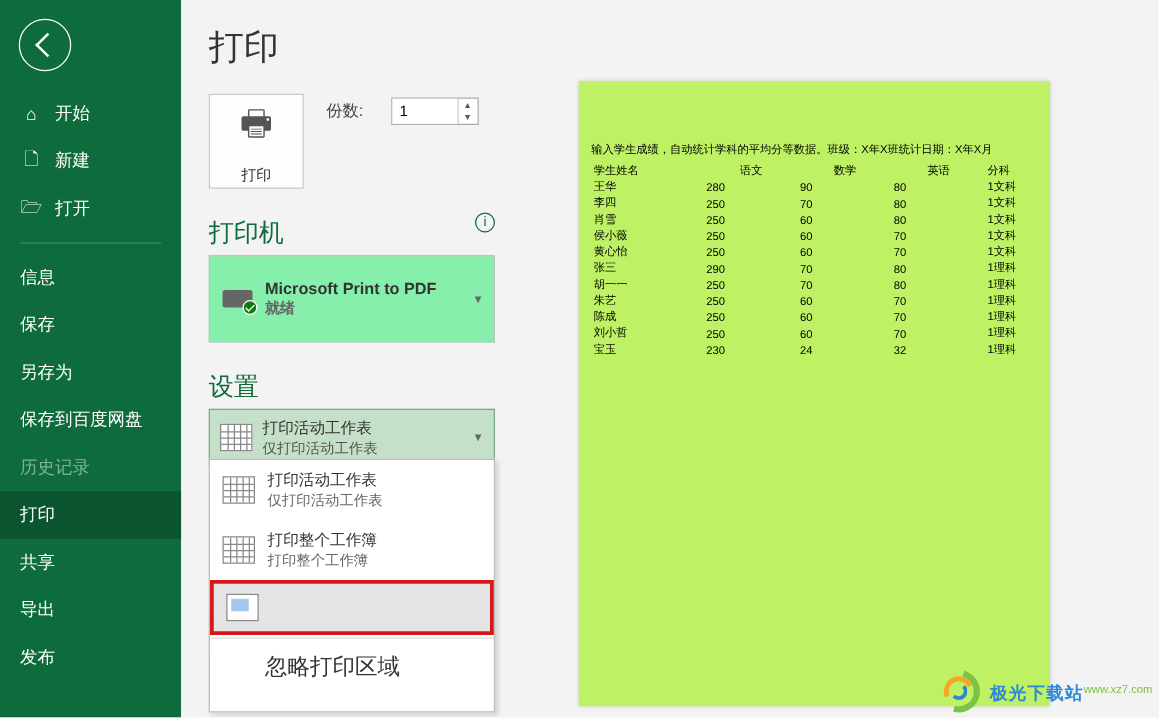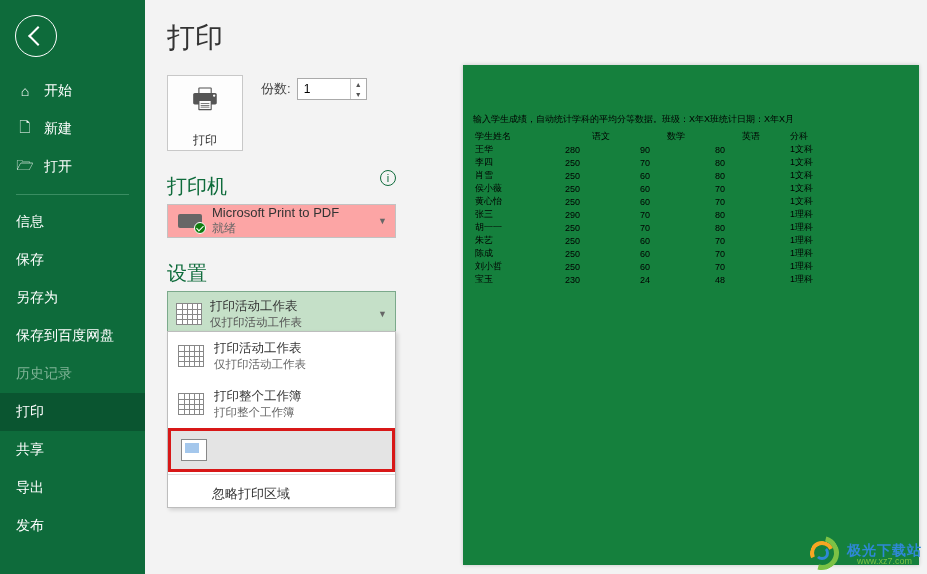--- a/index.html
+++ b/index.html
@@ -12,31 +12,31 @@
 .nav-item.disabled { color: #7fb396; }
 .nav-icon { width: 18px; height: 18px; display: inline-flex; align-items: center; justify-content: center; }
 .nav-sep { height: 1px; background: #3a8d62; margin: 8px 16px; }
 
 .main { position: absolute; left: 145px; top: 0; width: 782px; height: 574px; background: #f3f3f3; padding: 0 0 0 22px; }
 .page-title { font-size: 28px; font-weight: 300; color: #333; padding: 19px 0 18px 0; }
 .print-row { display: flex; align-items: flex-start; gap: 18px; }
 .print-box { width: 76px; height: 76px; border: 1px solid #c8c8c8; background: #fdfdfd; display: flex; flex-direction: column; align-items: center; justify-content: center; gap: 6px; cursor: pointer; }
 .print-glyph { font-size: 28px; color: #555; }
 .print-label { font-size: 12px; color: #333; }
-.copies-row { display: flex; align-items: center; gap: 6px; margin-top: 3px; }
+.copies-row { display: flex; align-items: center; gap: 22px; margin-top: 3px; }
 .copies-label { font-size: 13px; color: #444; }
 .spinner { border: 1px solid #aaa; background: #fff; width: 70px; height: 22px; display: flex; }
 .spinner input { border: none; width: 52px; padding: 0 6px; font-size: 12px; outline: none; }
 .spinner-arrows { width: 18px; border-left: 1px solid #ccc; display: flex; flex-direction: column; }
 .sp-up, .sp-down { flex: 1; font-size: 7px; display: flex; align-items: center; justify-content: center; color: #555; cursor: pointer; }
 
 .section-title { font-size: 20px; color: #0e6b3b; margin: 22px 0 4px 0; font-weight: 400; }
 .section-row { display: flex; align-items: center; justify-content: space-between; width: 229px; }
 .info-icon { width: 16px; height: 16px; border: 1px solid #0e6b3b; border-radius: 50%; color: #0e6b3b; font-size: 11px; display: flex; align-items: center; justify-content: center; cursor: pointer; }
-.printer-box { width: 229px; border: 1px solid #c2c2c2; background: #fca5a5; padding: 0 8px; display: flex; align-items: center; gap: 8px; cursor: pointer; position: relative; }
+.printer-box { width: 229px; border: 1px solid #c2c2c2; background: #86efac; padding: 18px 8px; display: flex; align-items: center; gap: 8px; cursor: pointer; position: relative; font-weight: bold; }
 .printer-icon { width: 28px; height: 22px; position: relative; }
 .printer-icon .pbody { width: 24px; height: 14px; background: #666; border-radius: 2px; position: absolute; top: 4px; left: 2px; }
 .printer-icon .check { width: 12px; height: 12px; background: #107c10; border-radius: 50%; position: absolute; bottom: -2px; right: -2px; border: 1.5px solid #fff; }
 .printer-icon .check::after { content: ''; position: absolute; left: 3px; top: 1px; width: 3px; height: 6px; border-right: 1.5px solid #fff; border-bottom: 1.5px solid #fff; transform: rotate(45deg); }
 .printer-texts { flex: 1; }
 .printer-name { font-size: 13px; color: #333; }
 .printer-status { font-size: 12px; color: #666; }
 .dd-arrow { font-size: 9px; color: #666; position: absolute; right: 8px; top: 50%; transform: translateY(-50%); }
 .printer-link { width: 229px; text-align: right; margin-top: 4px; }
 .printer-link a { color: #0e6b3b; font-size: 12px; text-decoration: underline; cursor: pointer; }
@@ -49,42 +49,42 @@
 .sheet-icon::after { top:5px; left:0; height:1px; width:100%; box-shadow: 0 5px #888, 0 10px #888; }
 .setting-texts .t1 { font-size: 12.5px; color: #333; }
 .setting-texts .t2 { font-size: 11.5px; color: #555; }
 
 .dropdown { position: absolute; left: 0; top: 40px; width: 229px; background: #fff; border: 1px solid #bdbdbd; box-shadow: 2px 2px 4px rgba(0,0,0,0.15); z-index: 10; }
 .dd-item { display: flex; align-items: center; gap: 10px; padding: 8px 10px; cursor: pointer; position: relative; }
 .dd-item.highlight { background: #e4e4e4; border: 3px solid #d81818; }
 .dd-item .t1 { font-size: 12.5px; color: #333; }
 .dd-item .t2 { font-size: 11.5px; color: #666; }
 .dd-sep { height: 1px; background: #ddd; margin: 2px 0; }
-.dd-simple { padding: 8px 10px 4px 44px; font-size: 13px; color: #333; cursor: pointer; }
+.dd-simple { padding: 8px 10px 24px 44px; font-size: 18px; color: #333; cursor: pointer; }
 .sel-box { width: 26px; height: 22px; border: 1px solid #888; background: #fff; position: relative; }
 .sel-box::after { content:''; position:absolute; left:3px; top:3px; width:14px; height:10px; background: #4a90d9; opacity:0.5; }
 
 .page-size-box { width: 229px; border: 1px solid #c2c2c2; background: #fff; padding: 6px 8px; display: flex; align-items: center; gap: 8px; cursor: pointer; position: relative; margin-top: 118px; }
 .page-icon { width: 18px; height: 22px; border: 1px solid #888; background: #fff; }
 .page-size-text { font-size: 13px; color: #333; }
 
 .preview { position: absolute; left: 418px; top: 60px; width: 510px; height: 510px; background: #f3f3f3; display: flex; align-items: flex-start; justify-content: flex-start; }
-.preview-page { width: 456px; height: 500px; background: #15803d; box-shadow: 0 0 4px rgba(0,0,0,0.2); margin-left: 45px; margin-top: 5px; padding: 48px 5px 0 10px; font-size: 9px; color: #000; }
+.preview-page { width: 377px; height: 500px; background: #bef264; box-shadow: 0 0 4px rgba(0,0,0,0.2); margin-left: 45px; margin-top: 5px; padding: 48px 5px 0 10px; font-size: 9px; color: #000; }
 .pv-note { font-size: 9px; margin-bottom: 4px; }
 .pv-table { width: 100%; font-size: 9px; border-collapse: collapse; }
 .pv-table th, .pv-table td { text-align: left; padding: 0 2px; font-weight: normal; }
 .pv-table td.num { text-align: left; padding-right: 28px; }
 
 .logo { position: absolute; right: 5px; bottom: 2px; display: flex; align-items: center; gap: 4px; }
 .logo-shape { width: 38px; height: 36px; position: relative; }
 .logo-arc { position:absolute; border-radius:50%; }
 .arc1 { width:34px; height:34px; border:5px solid #7cc245; border-left-color:transparent; border-top-color:transparent; left:0; top:0; transform:rotate(-30deg); }
 .arc2 { width:24px; height:24px; border:4px solid #f6a623; border-right-color:transparent; border-bottom-color:transparent; left:5px; top:5px; transform:rotate(20deg); }
 .arc3 { width:14px; height:14px; border:3px solid #2f88d6; border-left-color:transparent; border-top-color:transparent; left:10px; top:10px; }
-.logo-txt { display: flex; flex-direction: column; line-height: 1; align-items: center; }
+.logo-txt { display: flex; flex-direction: row; line-height: 1; }
 .logo-cn { font-size: 14px; color: #2f88d6; font-weight: bold; letter-spacing: 1px; }
 .logo-en { font-size: 9px; color: #7cc245; }
 </style>
 </head>
 <body>
 
 <div class="sidebar">
   <div class="back-btn">
       <div class="back-arrow"></div>
     </div>
@@ -285,21 +285,21 @@
             <td>刘小哲</td>
             <td class="num">250</td>
             <td class="num">60</td>
             <td class="num">70</td>
             <td>1理科</td>
           </tr>
           <tr>
             <td>宝玉</td>
             <td class="num">230</td>
             <td class="num">24</td>
-            <td class="num">48</td>
+            <td class="num">32</td>
             <td>1理科</td>
           </tr>
         </tbody>
       </table>
   </div>
 </div>
 
 <div class="logo">
   <div class="logo-shape">
     <div class="logo-arc arc1"></div>

